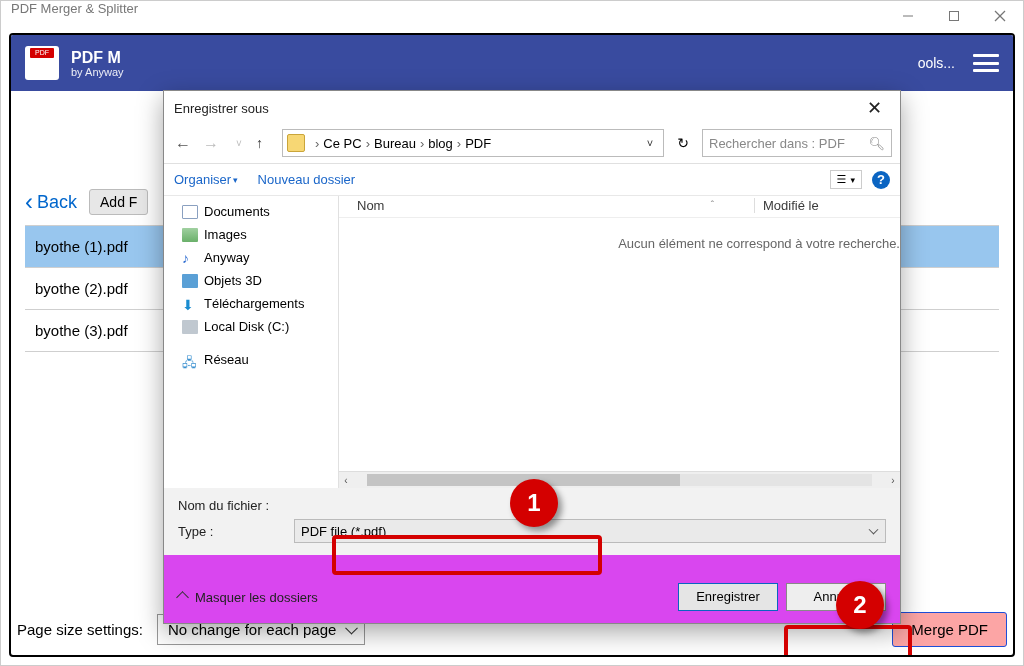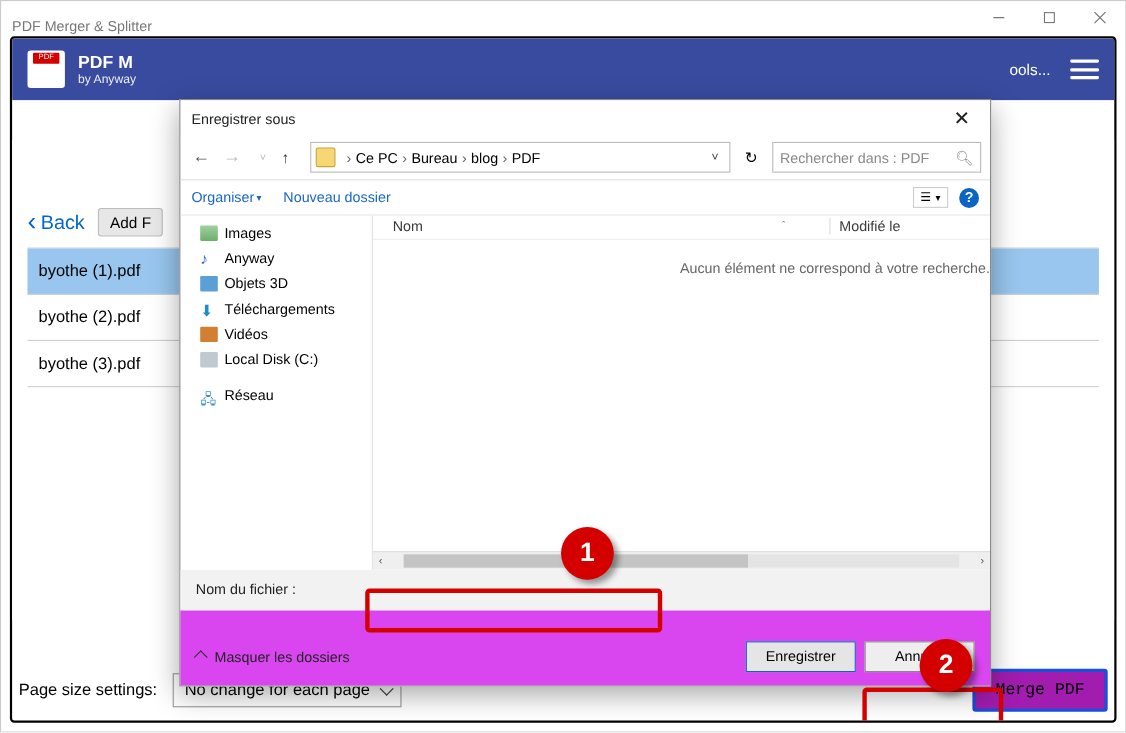--- a/index.html
+++ b/index.html
@@ -1,20 +1,20 @@
 <!DOCTYPE html>
 <html><head>
   <meta charset="utf-8">
   <style>
     * { box-sizing: border-box; margin: 0; padding: 0; font-family: "Segoe UI", Tahoma, sans-serif; }
     body { width: 1024px; height: 666px; overflow: hidden; background: #fff; }
 
     
     .outer-window { width: 1024px; height: 666px; display: flex; flex-direction: column; border: 1px solid #ccc; }
-    .titlebar { height: 30px; display: flex; align-items: flex-end; padding-left: 10px; color: #777; font-size: 13px; }
+    .titlebar { height: 30px; display: flex; align-items: flex-start; padding-left: 10px; color: #777; font-size: 13px; }
     .titlebar-spacer { flex: 1; }
     .titlebar-btns { display: flex; }
     .titlebar-btn { width: 46px; height: 30px; display: flex; align-items: center; justify-content: center; color: #555; font-size: 14px; }
     .titlebar-btn svg { width: 12px; height: 12px; }
 
     .app-frame { flex: 1; margin: 2px 8px 8px 8px; border: 2px solid #000; border-radius: 4px; overflow: hidden; display: flex; flex-direction: column; position: relative; gap: 36px; }
 
     .app-header { background: #394b9f; color: #fff; display: flex; align-items: center; height: 56px; padding: 0 14px; }
     .app-icon { width: 34px; height: 34px; background: #fff; border-radius: 3px; margin-right: 12px; position: relative; display:flex; align-items:flex-start; justify-content:center; padding-top:2px;}
     .app-icon-inner { width: 24px; height: 10px; background: #d40000; border-radius: 1px; font-size:7px; color:#fff; text-align:center; line-height:10px;}
@@ -34,21 +34,21 @@
 
     .file-list { margin-top: 10px; border-top:1px solid #cfcfcf; }
     .file-row { border-bottom:1px solid #cfcfcf; padding: 12px 10px; font-size:15px; }
     .file-row.selected { background:#98c6ee; }
 
     .app-bottom { display:flex; align-items:center; padding: 8px 6px 8px 6px; gap:14px; }
     .bottom-label { font-size:15px; }
     .bottom-select { border:1px solid #999; padding:6px 28px 6px 10px; font-size:15px; background:#fff; position:relative; }
     .bottom-select::after { content:""; position:absolute; right:8px; top:50%; width:8px; height:8px; border-right:1.5px solid #333; border-bottom:1.5px solid #333; transform: translateY(-70%) rotate(45deg); }
     .app-bottom-spacer { flex:1; }
-    .merge-btn { background:#a21caf; border:3px solid #1d4ed8; border-radius:3px; padding:8px 18px; font-size:15px;font-family:Liberation Mono, monospace; }
+    .merge-btn { background:#fca5a5; border:1px solid #1d4ed8; border-radius:3px; padding:8px 18px; font-size:15px; }
 
     
     .dialog { position:absolute; left:152px; top:55px; width:738px; height:534px; background:#fff; border:1px solid #888; box-shadow:0 8px 24px rgba(0,0,0,0.35); display:flex; flex-direction:column; z-index:50; }
     .dlg-title { display:flex; align-items:center; padding:4px 10px; font-size:13px; color:#222; }
     .dlg-title-spacer { flex:1; }
     .dlg-close { font-size:18px; padding:2px 8px; }
 
     .dlg-nav { display:flex; align-items:center; padding:4px 8px 6px 8px; gap:6px; border-bottom:1px solid #e0e0e0; }
     .nav-arrow { width:22px; text-align:center; color:#555; font-size:16px; }
     .nav-arrow.disabled { color:#bbb; }
@@ -221,38 +221,38 @@
           </span>
         <span class="dlg-toolbar-link">Nouveau dossier</span>
         <div class="dlg-toolbar-spacer"></div>
         <span class="view-btn">☰ <span style="font-size:9px;">▾</span></span>
         <span class="help-btn">?</span>
       </div>
 
       <div class="dlg-main">
         <div class="tree tree-wrap">
           <div class="tree-item">
+              <span class="tree-icon ico-doc"></span>
+              <span>Documents</span>
+            </div>
+          <div class="tree-item">
               <span class="tree-icon ico-img"></span>
               <span>Images</span>
             </div>
           <div class="tree-item">
               <span class="tree-icon ico-music">♪</span>
               <span>Anyway</span>
             </div>
           <div class="tree-item">
               <span class="tree-icon ico-3d"></span>
               <span>Objets 3D</span>
             </div>
           <div class="tree-item">
               <span class="tree-icon ico-dl">⬇</span>
               <span>Téléchargements</span>
-            </div>
-          <div class="tree-item">
-              <span class="tree-icon ico-vid"></span>
-              <span>Vidéos</span>
             </div>
           <div class="tree-item">
               <span class="tree-icon ico-disk"></span>
               <span>Local Disk (C:)</span>
             </div>
           <div class="tree-item" style="margin-top:10px;">
               <span class="tree-icon ico-net">🖧</span>
               <span>Réseau</span>
             </div>
         </div>
@@ -271,20 +271,24 @@
               </div>
             <span class="hscroll-arrow">›</span>
           </div>
         </div>
       </div>
 
       <div class="filename-block">
         <div class="fn-row">
           <span class="fn-label">Nom du fichier :</span>
         </div>
+        <div class="fn-row">
+          <span class="fn-label">Type :</span>
+          <span class="fn-drop">PDF file (*.pdf)</span>
+        </div>
       </div>
 
       <div class="dlg-footer">
         <span class="hide-folders">Masquer les dossiers</span>
         <div class="dlg-footer-spacer"></div>
         <span class="dlg-btn" style="background:#e5e5e5; border:1px solid #0a64c2;">Enregistrer</span>
         <span class="dlg-btn">Annuler</span>
       </div>
 
       <div class="callout-box fn"></div>

